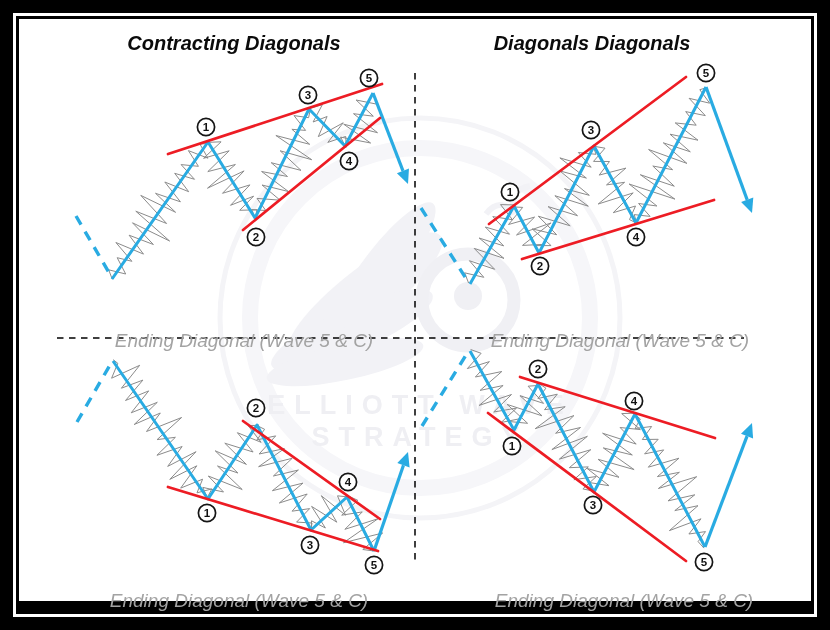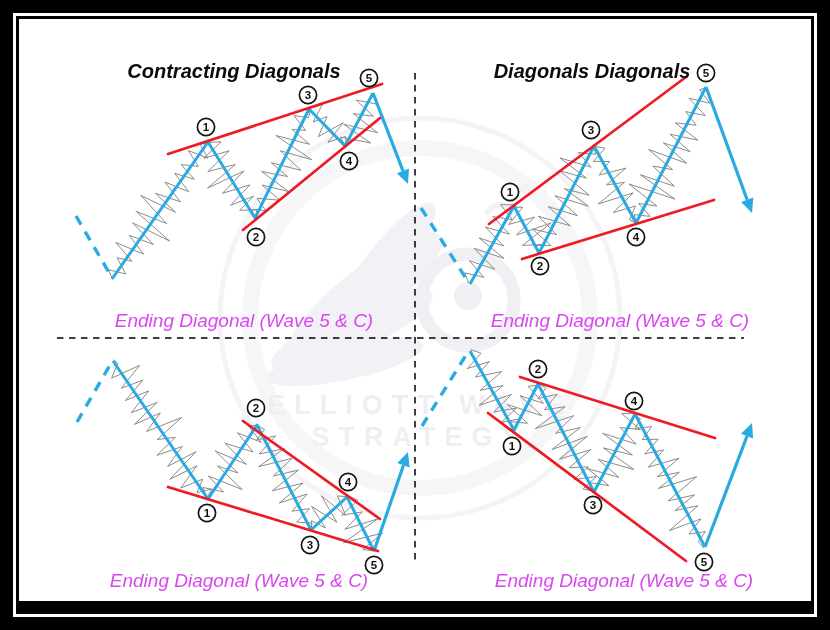--- a/index.html
+++ b/index.html
@@ -1,23 +1,23 @@
 <!DOCTYPE html>
 <html><head>
 <meta charset="utf-8">
 <style>
   html,body{margin:0;padding:0;background:#000;}
   .stage{position:relative;width:830px;height:630px;background:#000;overflow:hidden;
          font-family:"Liberation Sans",sans-serif;}
   .stage svg{position:absolute;left:0;top:0;display:block;}
   .col-title{position:absolute;top:32px;transform:translateX(-50%);white-space:nowrap;
-             font:italic 700 20px "Liberation Sans",sans-serif;color:#0b0b0b;margin-top:28px;}
+             font:italic 700 20px "Liberation Sans",sans-serif;color:#0b0b0b;}
   .t1{left:234px}.t2{left:592px}
   .caption{position:absolute;transform:translateX(-50%);white-space:nowrap;
-           font:italic 400 19px "Liberation Sans",sans-serif;color:#d946ef;}
+           font:italic 400 19px "Liberation Sans",sans-serif;color:#a3a3a3;margin-top:20px;}
   .c1{left:244px;top:310px}.c2{left:620px;top:310px}
   .c3{left:239px;top:570px}.c4{left:624px;top:570px}
   .wm{font:700 27px "Liberation Sans",sans-serif;letter-spacing:9px;fill:#efeff3;text-anchor:middle;}
 </style>
 </head>
 <body>
 
 <div class="stage">
   <svg width="830" height="630" viewBox="0 0 830 630">
 

